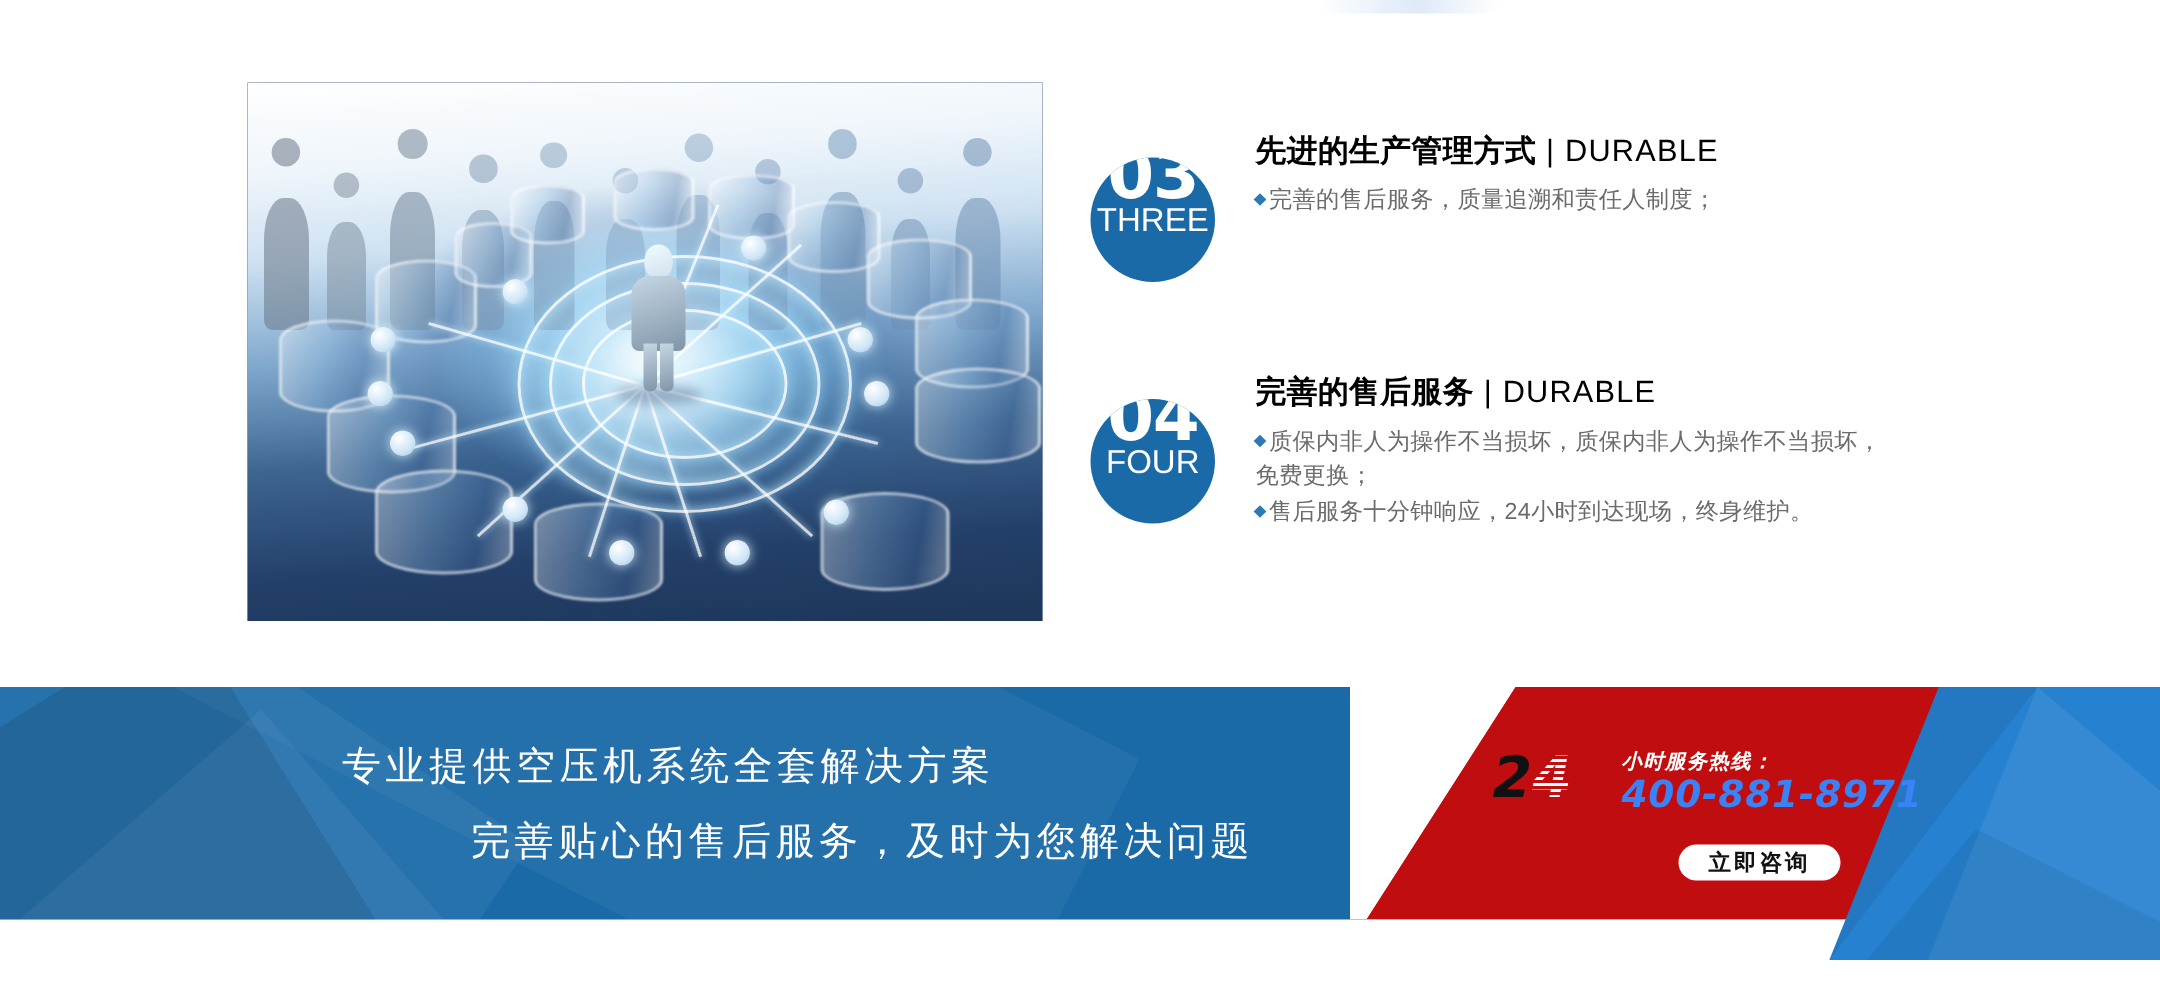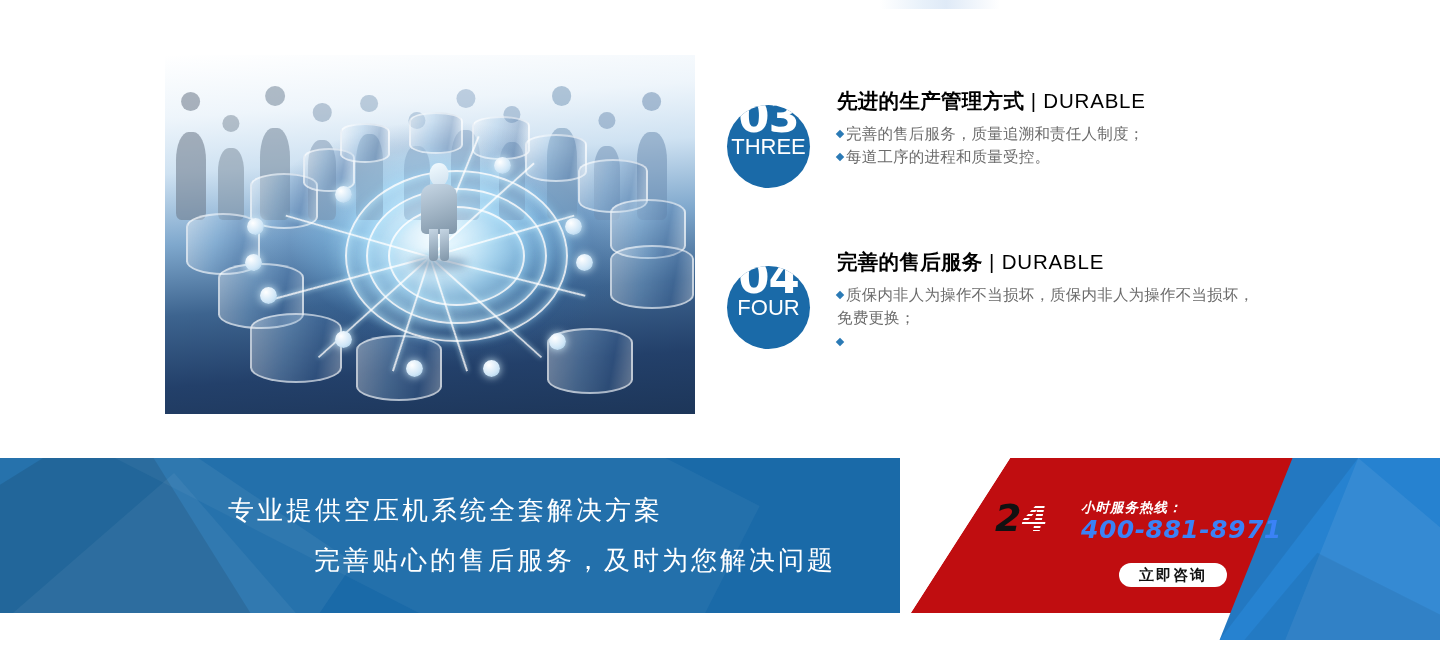--- a/index.html
+++ b/index.html
@@ -206,35 +206,34 @@
 
     <div class="feature">
       <div class="badge">
         <div class="num">03</div>
         <div class="word">THREE</div>
       </div>
       <div class="feat-body">
         <div class="feat-title"><span>先进的生产管理方式</span><span class="en">&nbsp;</span><span class="en">|</span><span class="en">&nbsp;</span><span class="en">DURABLE</span></div>
         <div class="feat-lines">
           <div class="feat-line"><span class="dia"></span><span>完善的售后服务，质量追溯和责任人制度；</span></div>
-          <div class="feat-line"><span class="dia"></span><span>每道工序的进程和质量受控。</span></div>
         </div>
       </div>
     </div>
 
     <div class="feature">
       <div class="badge">
         <div class="num">04</div>
         <div class="word">FOUR</div>
       </div>
       <div class="feat-body">
         <div class="feat-title"><span>完善的售后服务</span><span class="en">&nbsp;</span><span class="en">|</span><span class="en">&nbsp;</span><span class="en">DURABLE</span></div>
         <div class="feat-lines">
           <div class="feat-line"><span class="dia"></span><span>质保内非人为操作不当损坏，质保内非人为操作不当损坏，免费更换；</span></div>
-          <div class="feat-line"><span class="dia"></span></div>
+          <div class="feat-line"><span class="dia"></span><span>售后服务十分钟响应，24小时到达现场，终身维护。</span></div>
         </div>
       </div>
     </div>
 
   </div>
 
   <div class="banner">
 
     <div class="band-blue">
       <div class="fac d1"></div>

